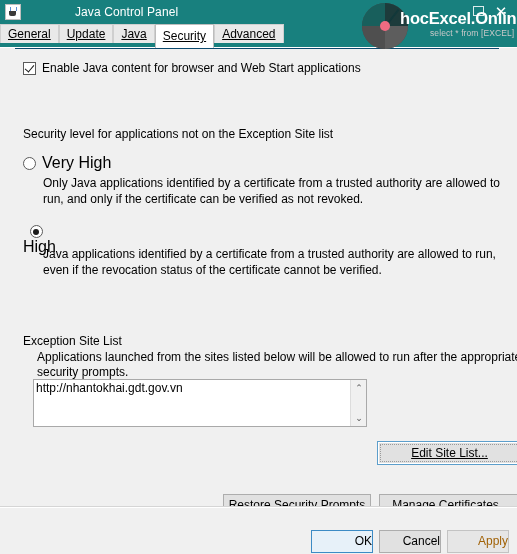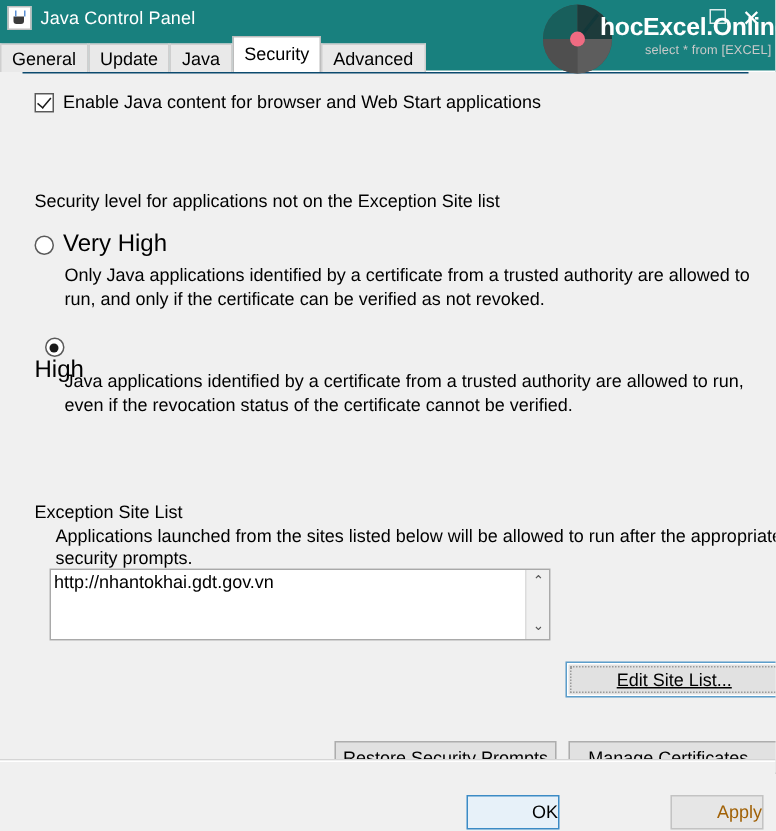--- a/index.html
+++ b/index.html
@@ -25,20 +25,21 @@
 
   
   .titlebar {
     position: absolute;
     left: 0; top: 0;
     width: 517px; height: 24px;
     background: #18807e;
     display: flex;
     align-items: center;
     overflow: hidden;
+    gap: 48px;
   }
   .titlebar-icon {
     width: 16px; height: 16px;
     margin-left: 5px;
     margin-right: 6px;
     background: #ffffff;
     border: 1px solid #bfbfbf;
     position: relative;
     box-sizing: border-box;
     flex: 0 0 auto;
@@ -157,22 +158,22 @@
   .tabstrip {
     position: absolute;
     left: 0; top: 24px;
     width: 517px; height: 24px;
     background: #18807e;
   }
   .tabstrip .tabs {
     position: absolute;
     left: 0; bottom: 0;
     display: flex;
-    align-items: flex-end;
     height: 24px;
+    text-decoration: underline;
   }
   .tab {
     height: 19px;
     line-height: 19px;
     padding: 0 7px;
     font-size: 12px;
     color: #000;
     background: #e9e9e9;
     border-left: 1px solid #cfcfcf;
     border-right: 1px solid #cfcfcf;
@@ -457,16 +458,17 @@
       <span class="dashed"></span>
       <span>Edit Site List...</span>
     </div>
 
     <div class="btn" id="restore-prompts" style="line-height: 20px;">Restore Security Prompts</div>
     <div class="btn" id="manage-certs" style="line-height: 20px;">Manage Certificates...</div>
   </div>
 
   <div class="footer">
     <div class="btn" id="ok-button" style="line-height: 21px;">OK</div>
+    <div class="btn" id="cancel-button" style="line-height: 21px;">Cancel</div>
     <div class="btn disabled" id="apply-button" style="line-height: 21px;">Apply</div>
   </div>
 
 </div>
 
 </body></html>

